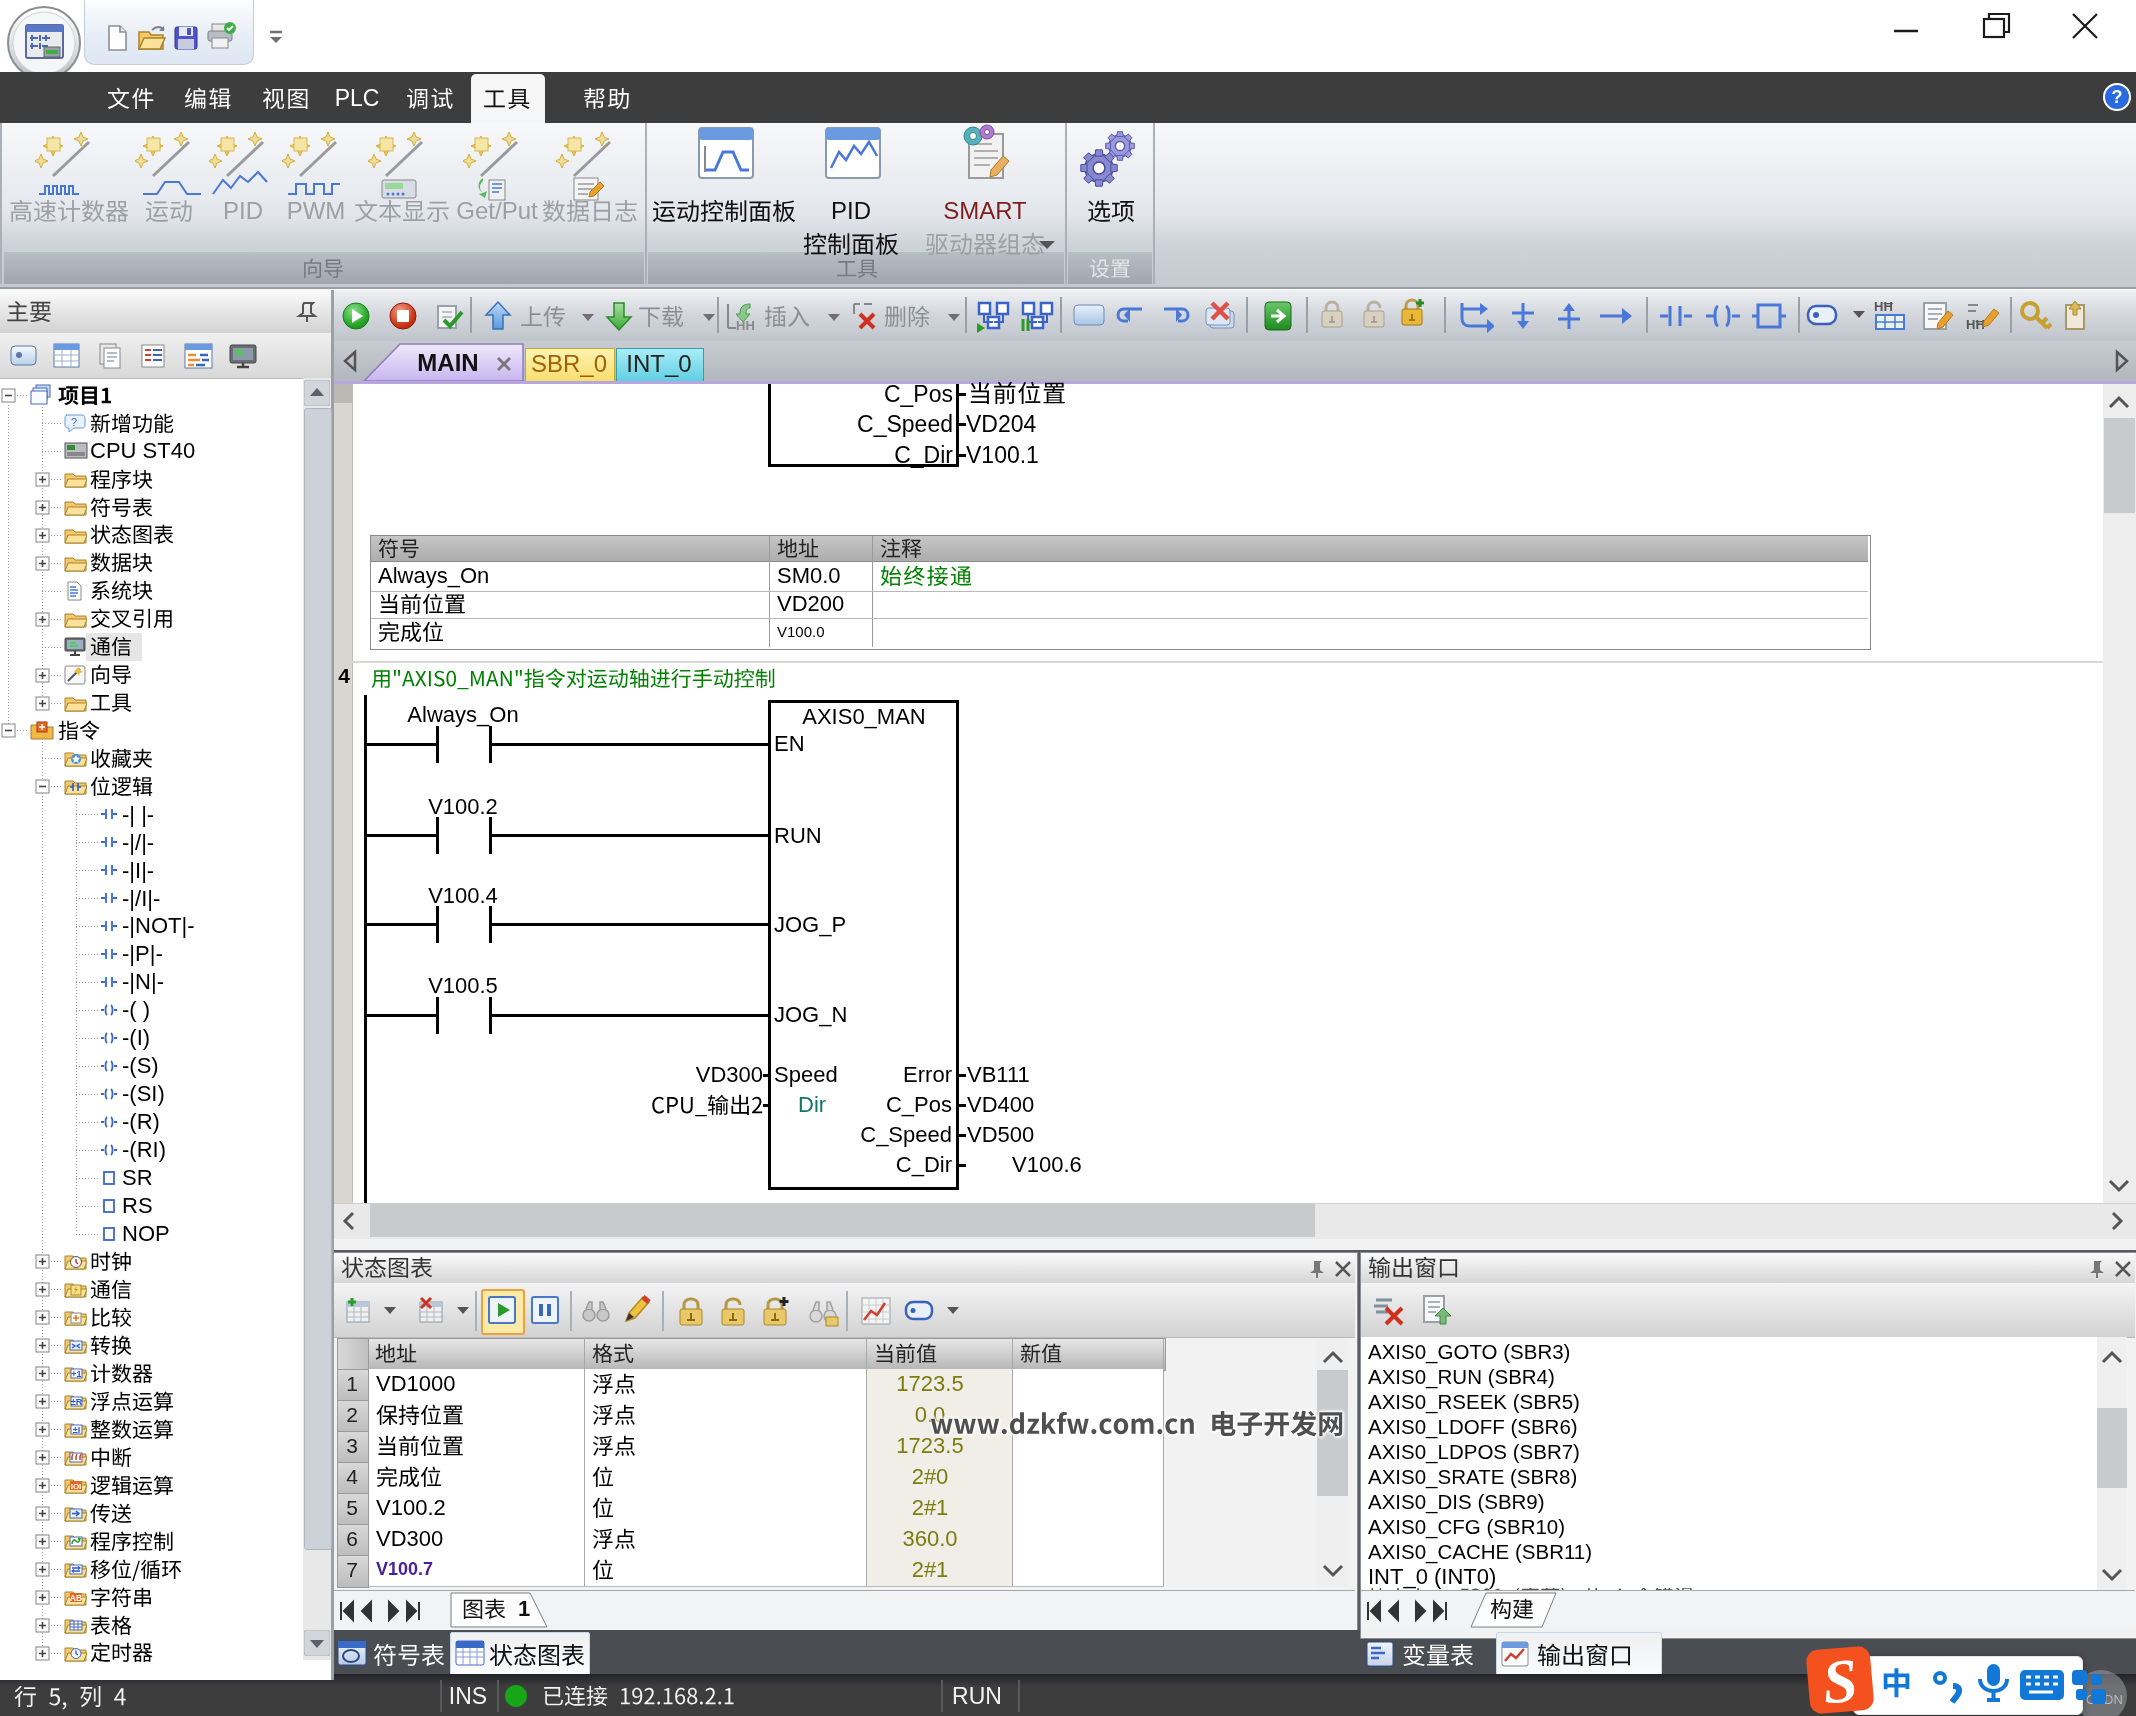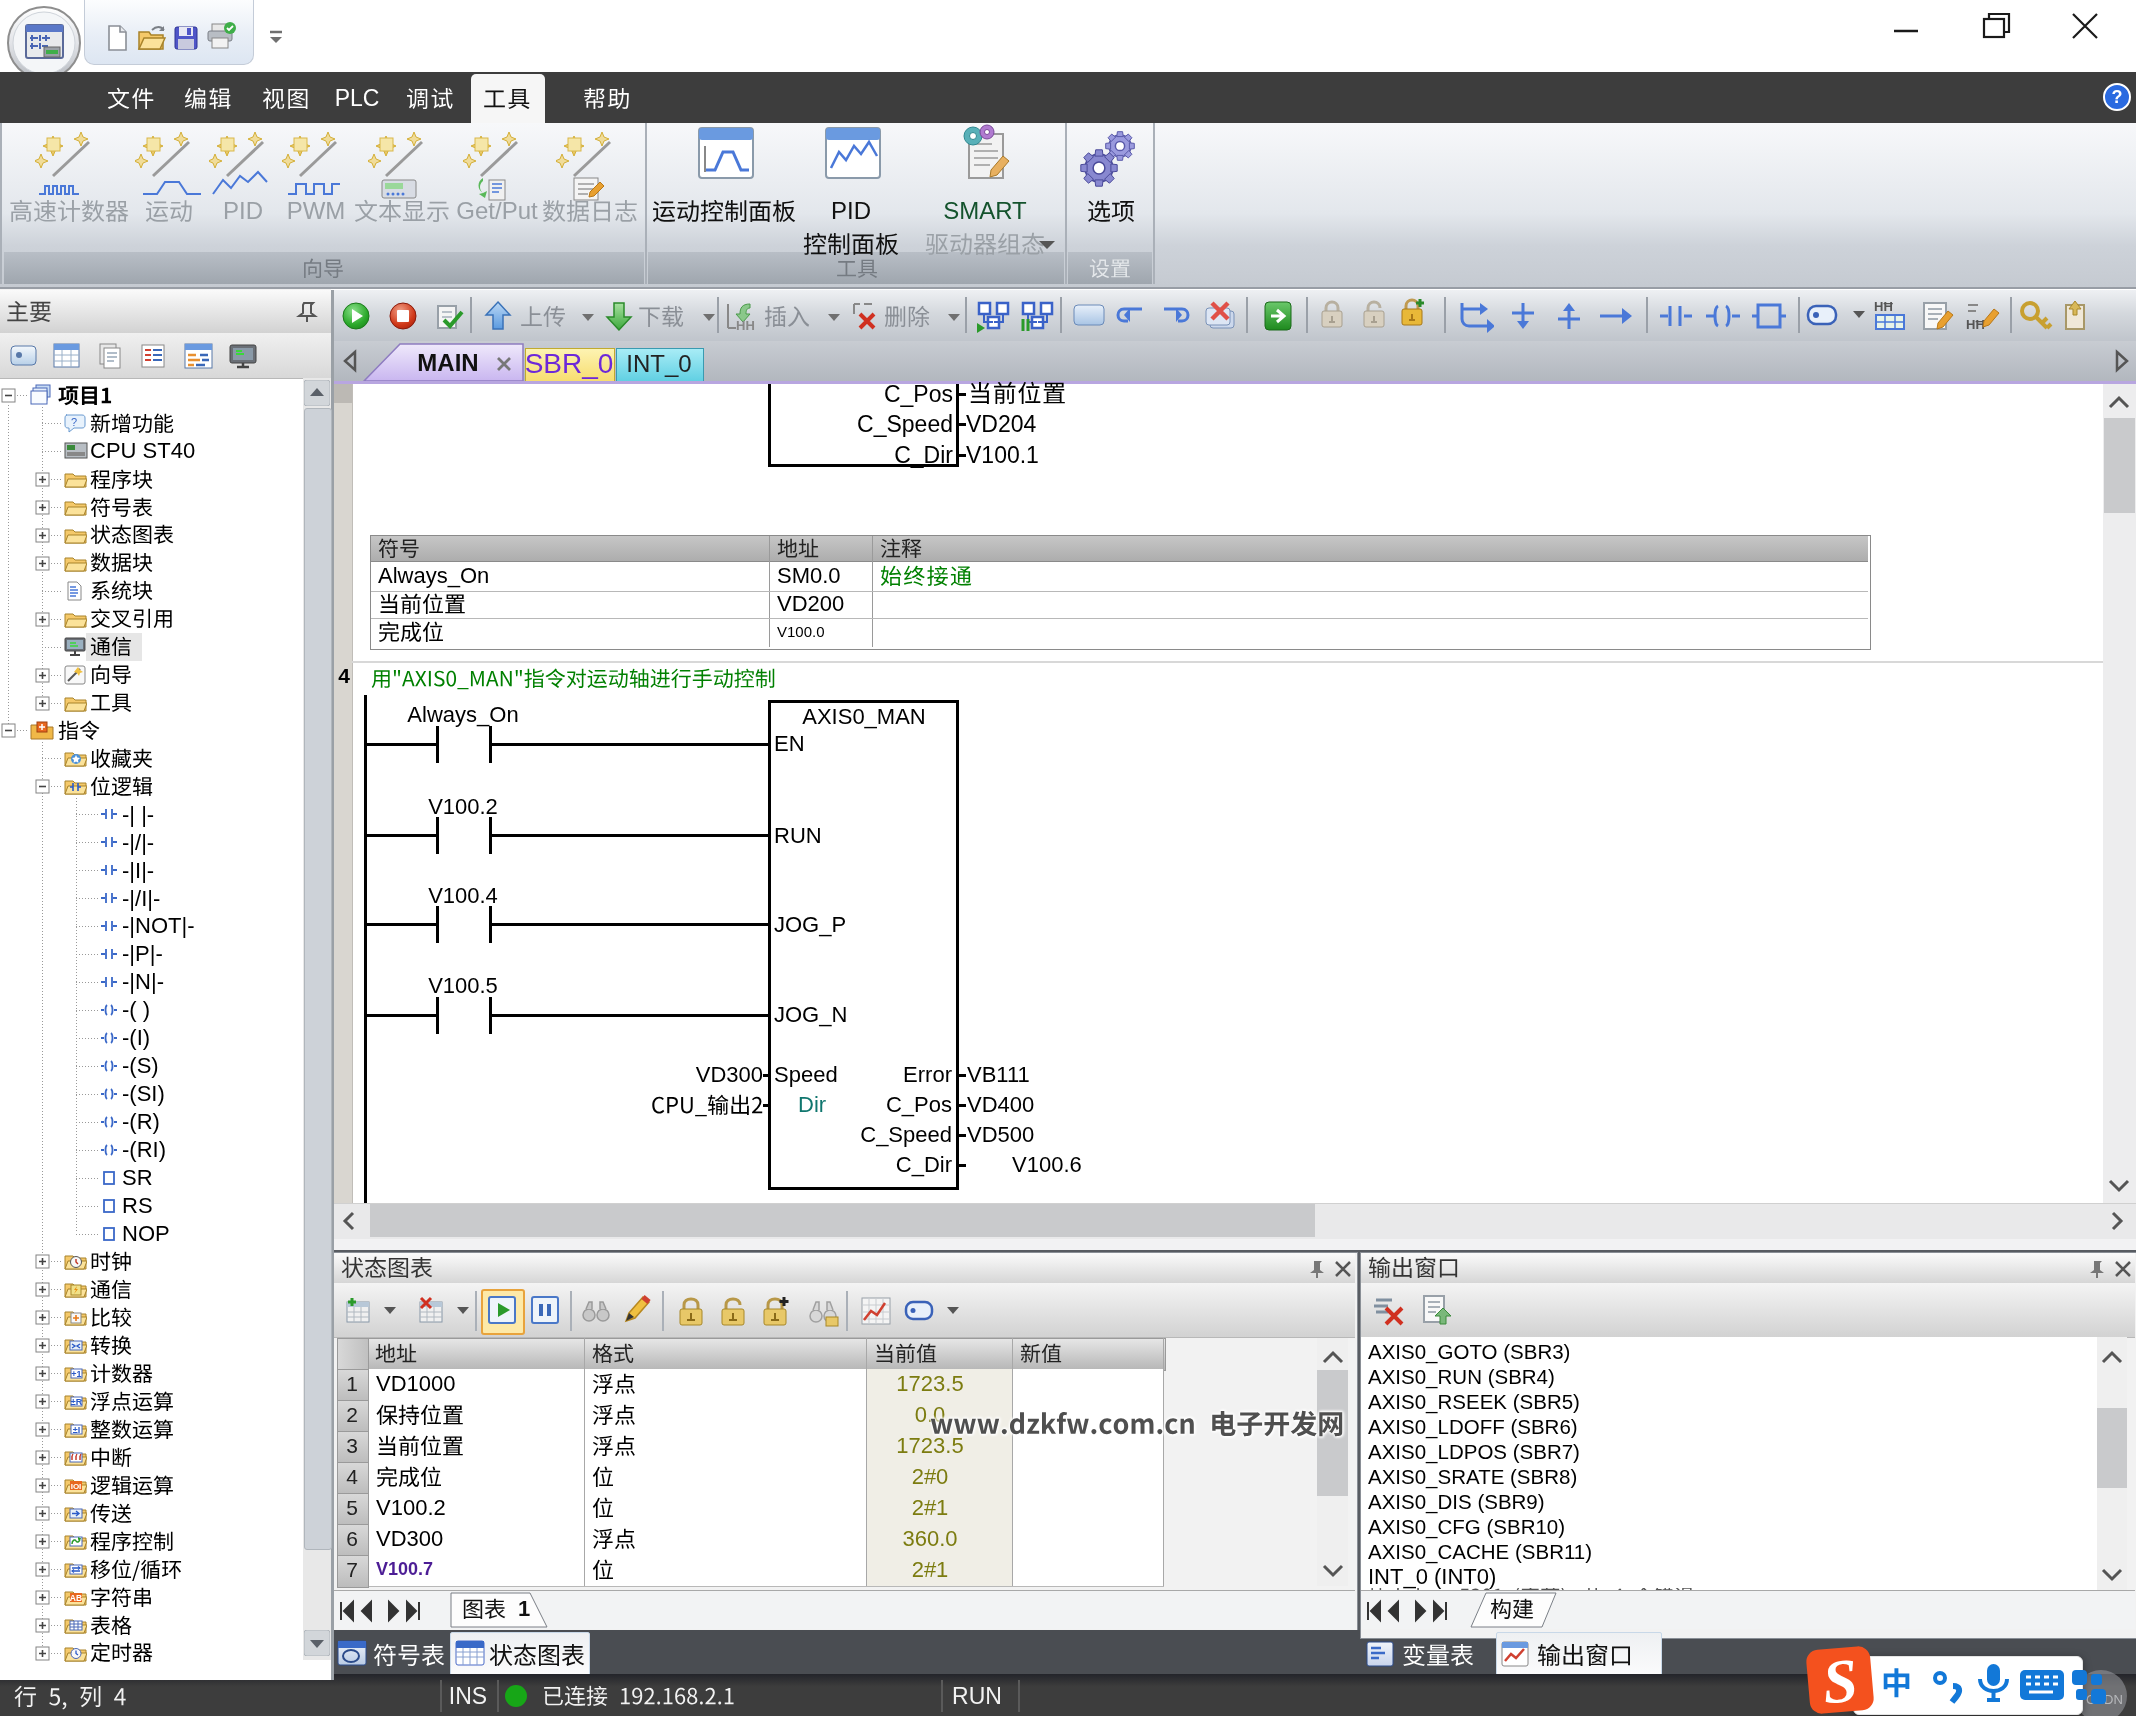--- a/index.html
+++ b/index.html
@@ -478,21 +478,21 @@
 <g fill="#58b0b8" stroke="#2e8890">
       <circle cx="18" cy="12" r="9"></circle>
       <circle cx="18" cy="12" r="3.5" fill="#fff"></circle>
     </g>
 <g fill="#b07ad0" stroke="#7a4a9a">
       <circle cx="32" cy="8" r="7"></circle>
       <circle cx="32" cy="8" r="2.5" fill="#fff"></circle>
     </g>
 <path d="M36 46l12-14 6 5-12 14-7 2z" fill="#e8b060" stroke="#a87828"></path>
   </svg>
-<div class="ab txt" style="left:585px;top:196.1px;width:800px;text-align:center;font-size:24px;color:#14532d;font-weight:400;line-height:29.8px;">SMART</div>
+<div class="ab txt" style="left:585px;top:196.1px;width:800px;text-align:center;font-size:24px;color:#7f1d1d;font-weight:400;line-height:29.8px;">SMART</div>
 <svg class="ab" style="left:925px;top:231px;overflow:visible" width="120" height="31.2" viewBox="0 0 120 31.2">
     <g fill="#9aa0a6" transform="translate(0,22.1) scale(0.02400,-0.02400)">
       <use href="#r9a71" x="0"></use>
       <use href="#r52a8" x="1000"></use>
       <use href="#r5668" x="2000"></use>
       <use href="#r7ec4" x="3000"></use>
       <use href="#r6001" x="4000"></use>
     </g>
   </svg>
 <svg class="ab" style="left:1036px;top:237px" width="22" height="16" viewBox="0 0 22 16">
@@ -753,21 +753,21 @@
         <stop offset="0" stop-color="#efe9fb"></stop>
         <stop offset="1" stop-color="#c9b6f0"></stop>
       </linearGradient>
     </defs>
   </svg>
 <div class="ab txt" style="left:48px;top:348.1px;width:800px;text-align:center;font-size:24px;color:#111;font-weight:700;line-height:29.8px;">MAIN</div>
 <svg class="ab" style="left:492px;top:352px" width="24" height="24" viewBox="0 0 24 24">
     <path d="M6 6l12 12M18 6L6 18" stroke="#777" stroke-width="2.8"></path>
   </svg>
 <div class="ab" style="left:525px;top:348px;width:88px;height:33px;background:linear-gradient(#fdf3b2,#f7dd6e);border:1.5px solid #c0aa30;"></div>
-<div class="ab txt" style="left:169px;top:349.1px;width:800px;text-align:center;font-size:28px;color:#6d28d9;font-weight:400;line-height:29.8px;">SBR_0</div>
+<div class="ab txt" style="left:169px;top:349.1px;width:800px;text-align:center;font-size:24px;color:#a16207;font-weight:400;line-height:29.8px;">SBR_0</div>
 <div class="ab" style="left:616px;top:348px;width:86px;height:33px;background:linear-gradient(#a8ecf6,#5fcfe2);border:1.5px solid #3a9ab0;"></div>
 <div class="ab txt" style="left:259px;top:349.1px;width:800px;text-align:center;font-size:24px;color:#222;font-weight:400;line-height:29.8px;">INT_0</div>
 <div class="ab" style="left:331px;top:381px;width:1805px;height:869px;background:#fff;"></div>
 <div class="ab" style="left:331px;top:381px;width:1805px;height:3px;background:#b8a6e0;"></div>
 <div class="ab" style="left:331px;top:384px;width:21px;height:823px;background:#d9d6d0;border-right:1px solid #c0bdb8;"></div>
 <div class="ab" style="left:331px;top:384px;width:21px;height:19px;background:#bcb9b4;"></div>
 <div class="ab" style="left:768px;top:384px;width:3px;height:82px;background:#000;"></div>
 <div class="ab" style="left:956px;top:384px;width:3px;height:82px;background:#000;"></div>
 <div class="ab" style="left:768px;top:464px;width:191px;height:3px;background:#000;"></div>
 <div class="ab txt" style="left:153px;top:379.7px;width:800px;text-align:right;font-size:23px;color:#000;font-weight:400;line-height:28.5px;">C_Pos</div>

